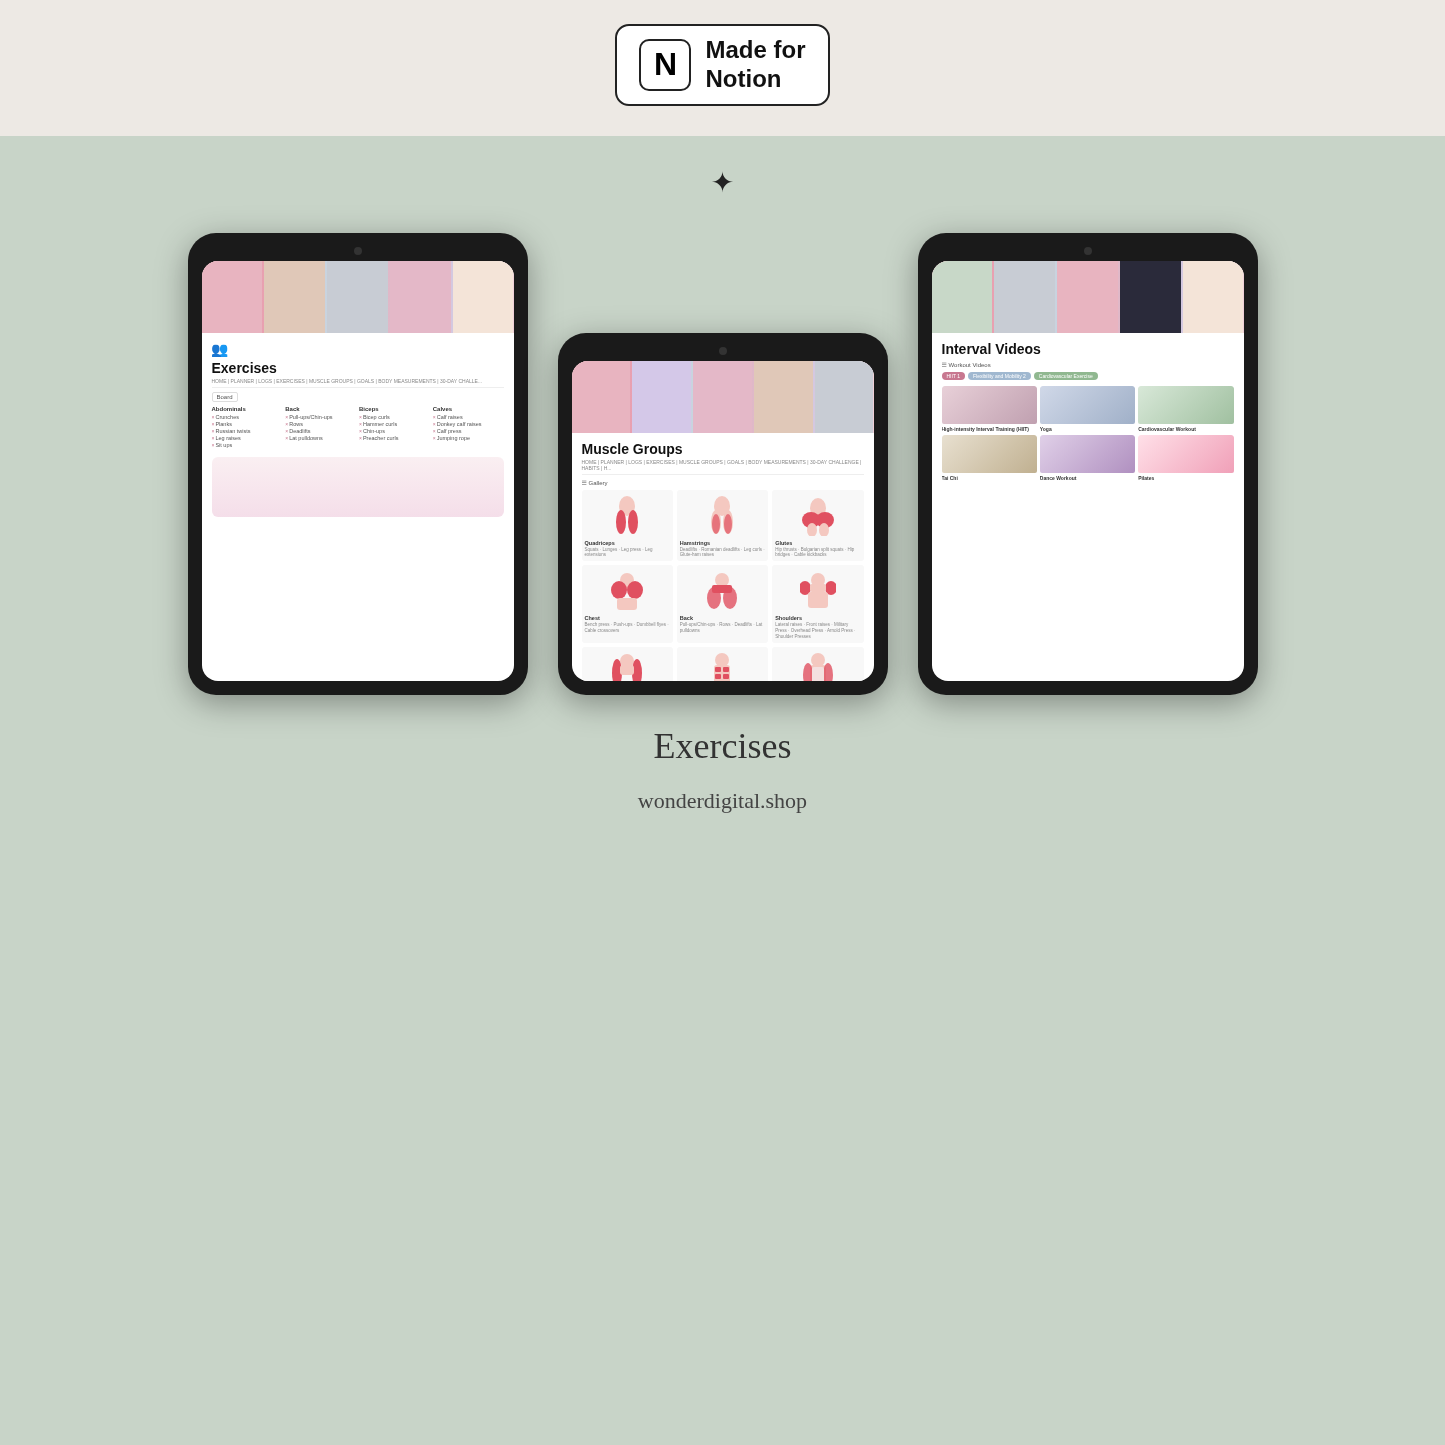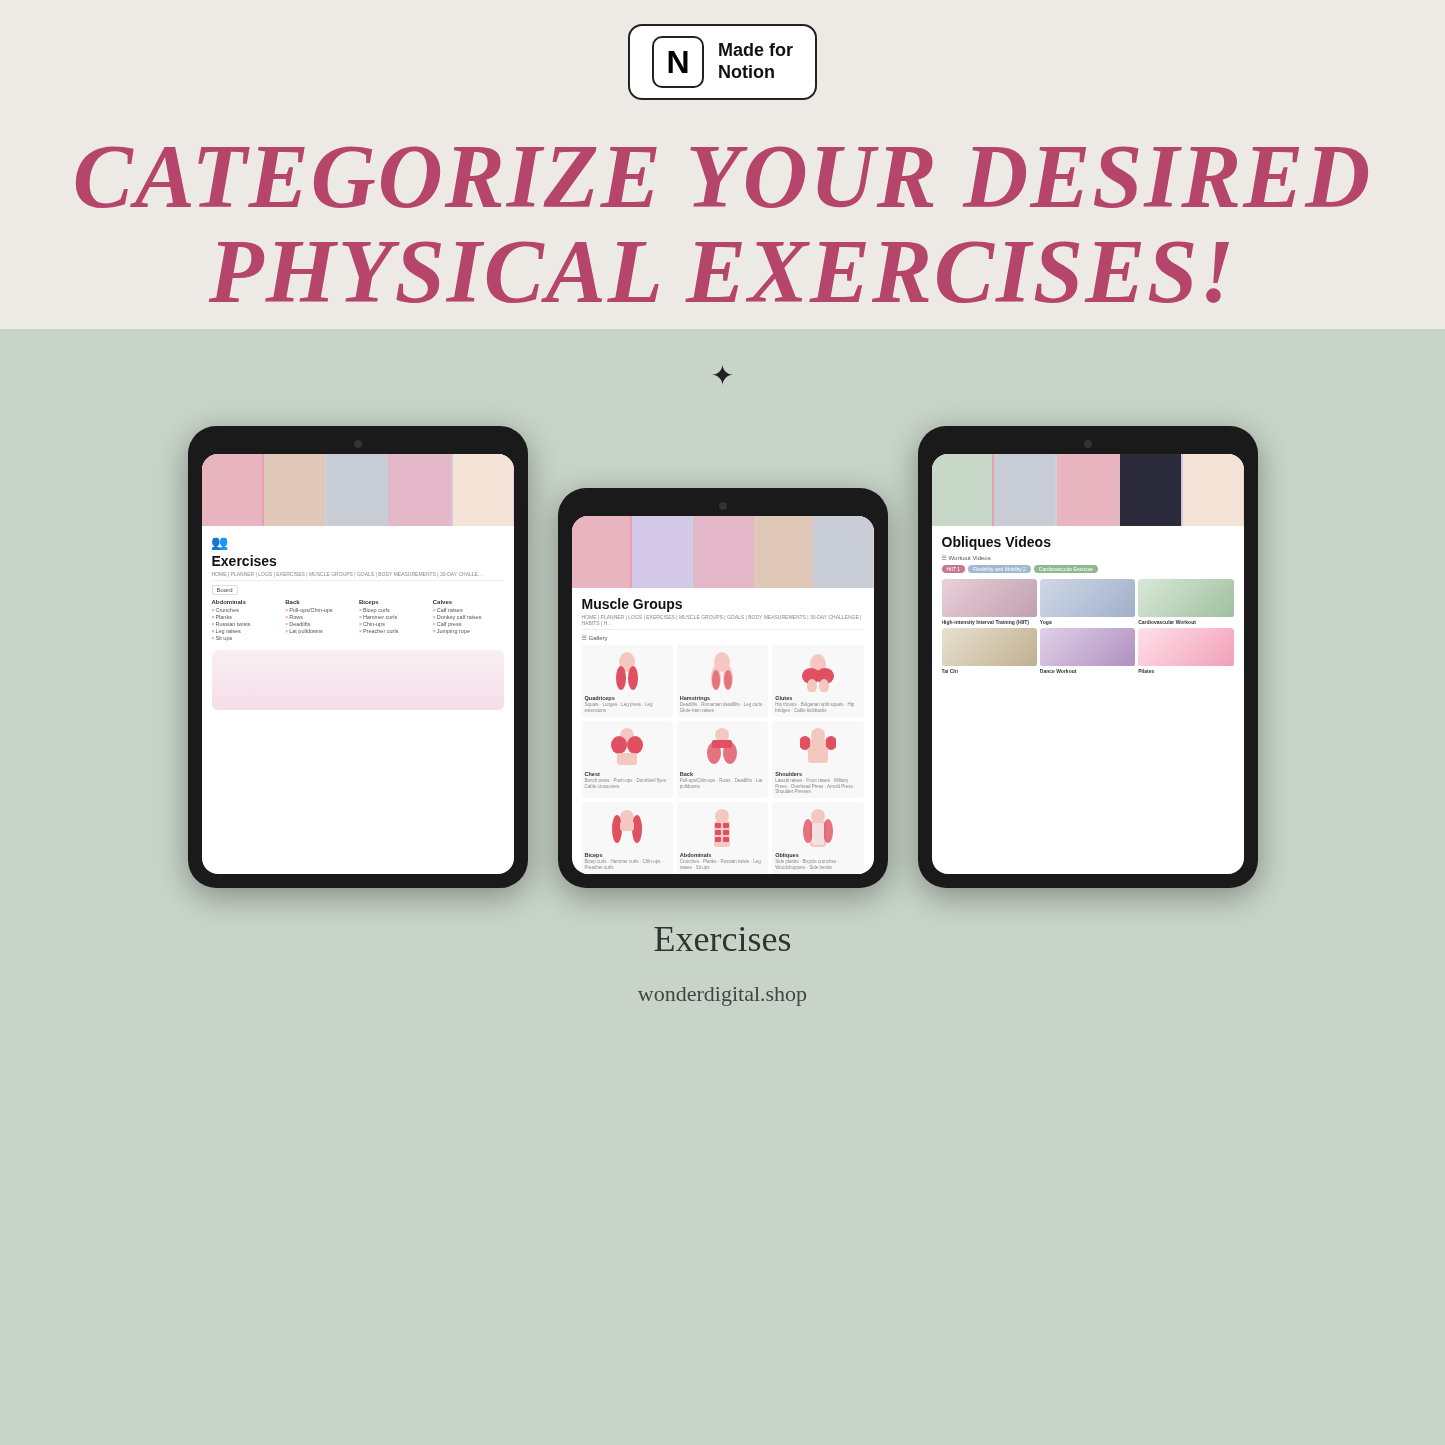--- a/index.html
+++ b/index.html
@@ -34,21 +34,21 @@
       align-items: center;
       justify-content: center;
       font-size: 32px;
       font-weight: 900;
       font-family: sans-serif;
       background: white;
     }
 
     .notion-text {
       font-family: sans-serif;
-      font-size: 18px;
+      font-size: 24px;
       font-weight: 600;
       line-height: 1.2;
       color: #111;
     }
 
     
     .headline {
       font-family: 'Georgia', serif;
       font-size: 90px;
       font-weight: 900;
@@ -94,21 +94,21 @@
     .tablet-large .tablet-inner {
       width: 312px;
       height: 420px;
     }
 
     .tablet-medium {
       width: 330px;
     }
     .tablet-medium .tablet-inner {
       width: 302px;
-      height: 358px;
+      height: 320px;
     }
 
     .tablet-right {
       width: 340px;
     }
     .tablet-right .tablet-inner {
       width: 312px;
       height: 420px;
     }
 
@@ -424,24 +424,20 @@
     <div class="notion-badge">
       <div class="notion-icon-box">
         <span>N</span>
       </div>
       <div class="notion-text">
         <div>Made for</div>
         <div>Notion</div>
       </div>
     </div>
 
-    <div class="headline">
-      <div>Categorize Your Desired</div>
-      <div>Physical Exercises!</div>
-    </div>
 
   </div>
 
   <div class="main-content">
 
     <span class="sparkle-char">✦</span>
 
     <div class="tablets-row">
 
       <div class="tablet tablet-large">
@@ -648,21 +644,21 @@
 
           <div class="header-strip">
             <div class="header-strip-img hs-green"></div>
             <div class="header-strip-img hs-gray"></div>
             <div class="header-strip-img hs-pink"></div>
             <div class="header-strip-img hs-darkblue"></div>
             <div class="header-strip-img hs-cream"></div>
           </div>
 
           <div class="videos-screen">
-            <div class="videos-title">Obliques Videos</div>
+            <div class="videos-title">Interval Videos</div>
             <div class="videos-section-label">☰ Workout Videos</div>
             <div class="videos-tags">
               <span class="video-tag tag-hiit">HIIT 1</span>
               <span class="video-tag tag-flex">Flexibility and Mobility 2</span>
               <span class="video-tag tag-cardio">Cardiovascular Exercise</span>
             </div>
             <div class="videos-grid">
               <div class="video-card">
                 <div class="video-thumb thumb-hiit"></div>
                 <div class="video-name">High-intensity Interval Training (HIIT)</div>

